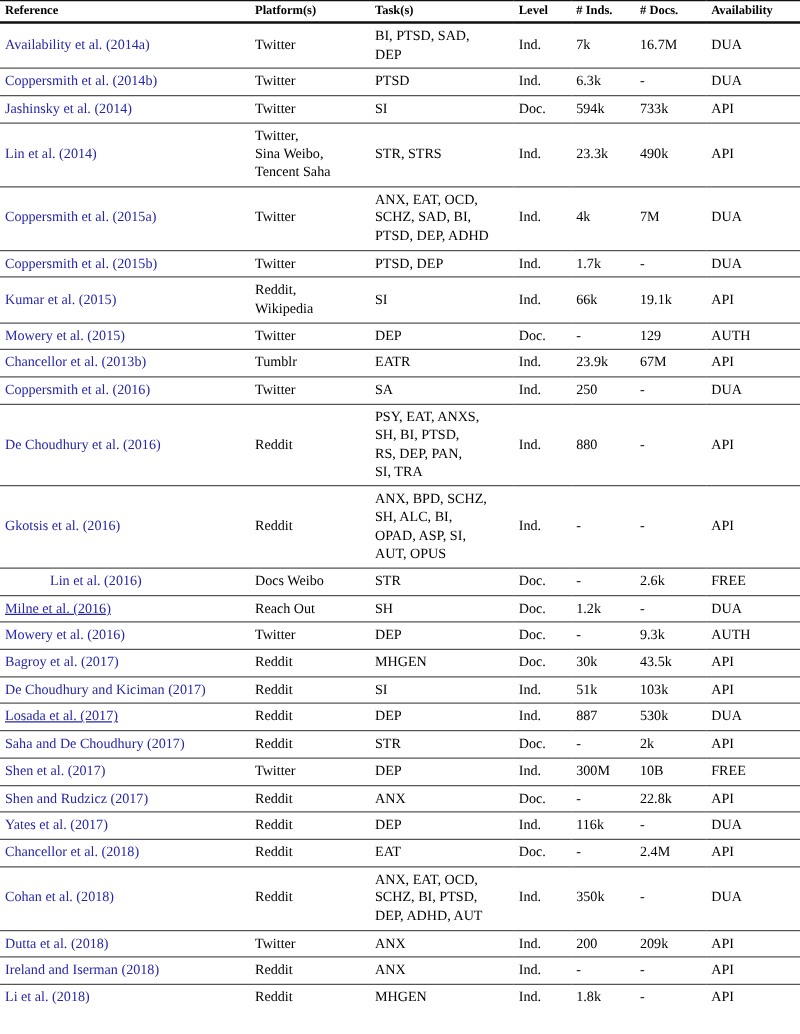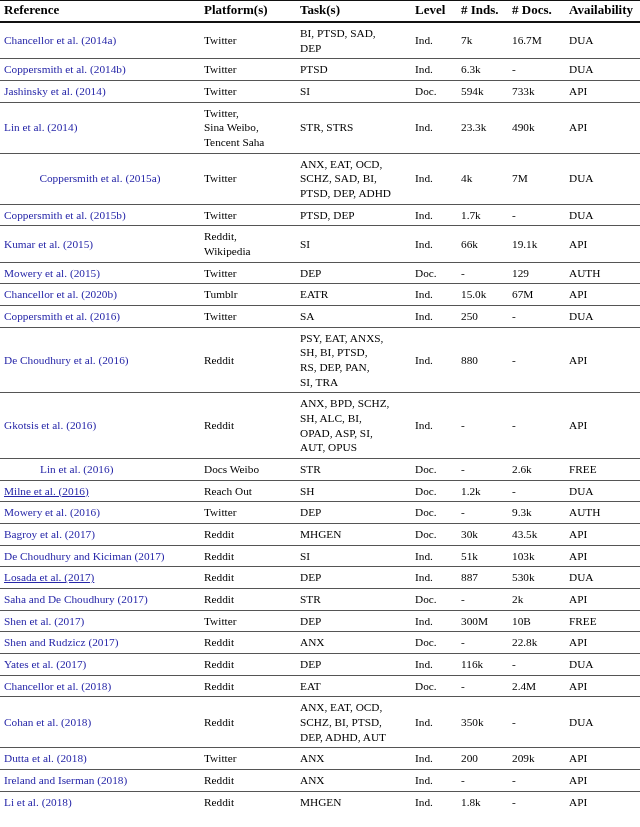--- a/index.html
+++ b/index.html
@@ -29,21 +29,21 @@
   table.survey col.c-inds  { width: 51px;  }
   table.survey col.c-docs  { width: 57px;  }
   table.survey col.c-avail { width: 75px;  }
 
   thead th {
     font-weight: bold;
     text-align: left;
     padding: 1px 4px 3px 4px;
     vertical-align: bottom;
     white-space: nowrap;
-    font-size: 13px;
+    font-size: 10px;
     border-top: 1.1px solid #111;
   }
   thead tr.header-row th {
     border-bottom: 1.1px solid #111;
     box-shadow: inset 0 -3px 0 -1.9px #111;
   }
   tbody td {
     padding: 3px 4px 3px 4px;
     vertical-align: middle;
     text-align: left;
@@ -87,21 +87,21 @@
       <th>Platform(s)</th>
       <th>Task(s)</th>
       <th>Level</th>
       <th># Inds.</th>
       <th># Docs.</th>
       <th>Availability</th>
     </tr>
   </thead>
   <tbody id="table-body">
       <tr>
-        <td class="ref" style="color: rgb(38, 38, 168);">Chancellor et al. (2014a)</td>
+        <td class="ref" style="color: rgb(38, 38, 168);">Availability et al. (2014a)</td>
         <td class="plat">
           <span class="stack-line">Twitter</span>
         </td>
         <td class="task">
           <span class="stack-line">BI, PTSD, SAD,</span>
           <span class="stack-line">DEP</span>
         </td>
         <td class="level">Ind.</td>
         <td class="inds">7k</td>
         <td class="docs">16.7M</td>
@@ -142,21 +142,21 @@
         </td>
         <td class="task">
           <span class="stack-line">STR, STRS</span>
         </td>
         <td class="level">Ind.</td>
         <td class="inds">23.3k</td>
         <td class="docs">490k</td>
         <td class="avail">API</td>
       </tr>
       <tr>
-        <td class="ref" style="color: rgb(38, 38, 168); text-align: center;">Coppersmith et al. (2015a)</td>
+        <td class="ref" style="color: rgb(38, 38, 168);">Coppersmith et al. (2015a)</td>
         <td class="plat">
           <span class="stack-line">Twitter</span>
         </td>
         <td class="task">
           <span class="stack-line">ANX, EAT, OCD,</span>
           <span class="stack-line">SCHZ, SAD, BI,</span>
           <span class="stack-line">PTSD, DEP, ADHD</span>
         </td>
         <td class="level">Ind.</td>
         <td class="inds">4k</td>
@@ -197,29 +197,29 @@
         </td>
         <td class="task">
           <span class="stack-line">DEP</span>
         </td>
         <td class="level">Doc.</td>
         <td class="inds">-</td>
         <td class="docs">129</td>
         <td class="avail">AUTH</td>
       </tr>
       <tr>
-        <td class="ref" style="color: rgb(38, 38, 168);">Chancellor et al. (2020b)</td>
+        <td class="ref" style="color: rgb(38, 38, 168);">Chancellor et al. (2013b)</td>
         <td class="plat">
           <span class="stack-line">Tumblr</span>
         </td>
         <td class="task">
           <span class="stack-line">EATR</span>
         </td>
         <td class="level">Ind.</td>
-        <td class="inds">15.0k</td>
+        <td class="inds">23.9k</td>
         <td class="docs">67M</td>
         <td class="avail">API</td>
       </tr>
       <tr>
         <td class="ref" style="color: rgb(38, 38, 168);">Coppersmith et al. (2016)</td>
         <td class="plat">
           <span class="stack-line">Twitter</span>
         </td>
         <td class="task">
           <span class="stack-line">SA</span>

